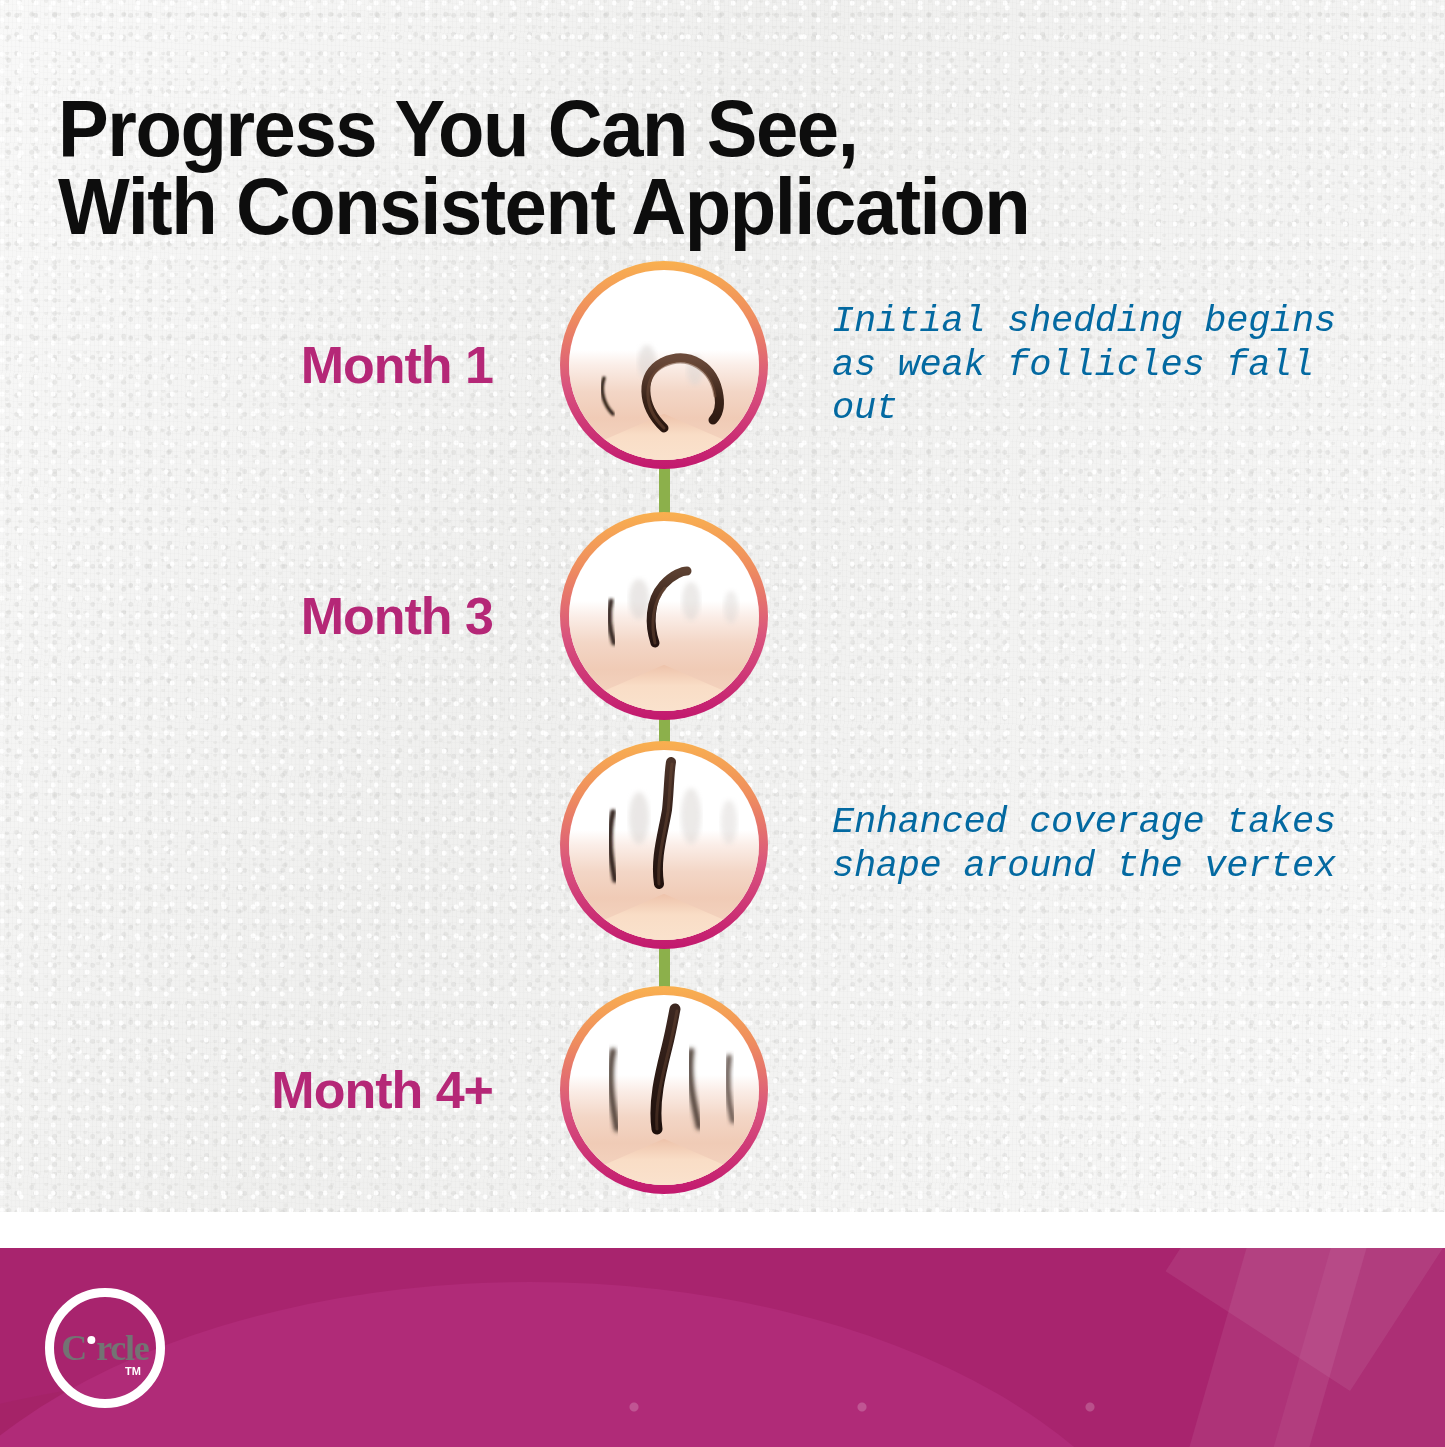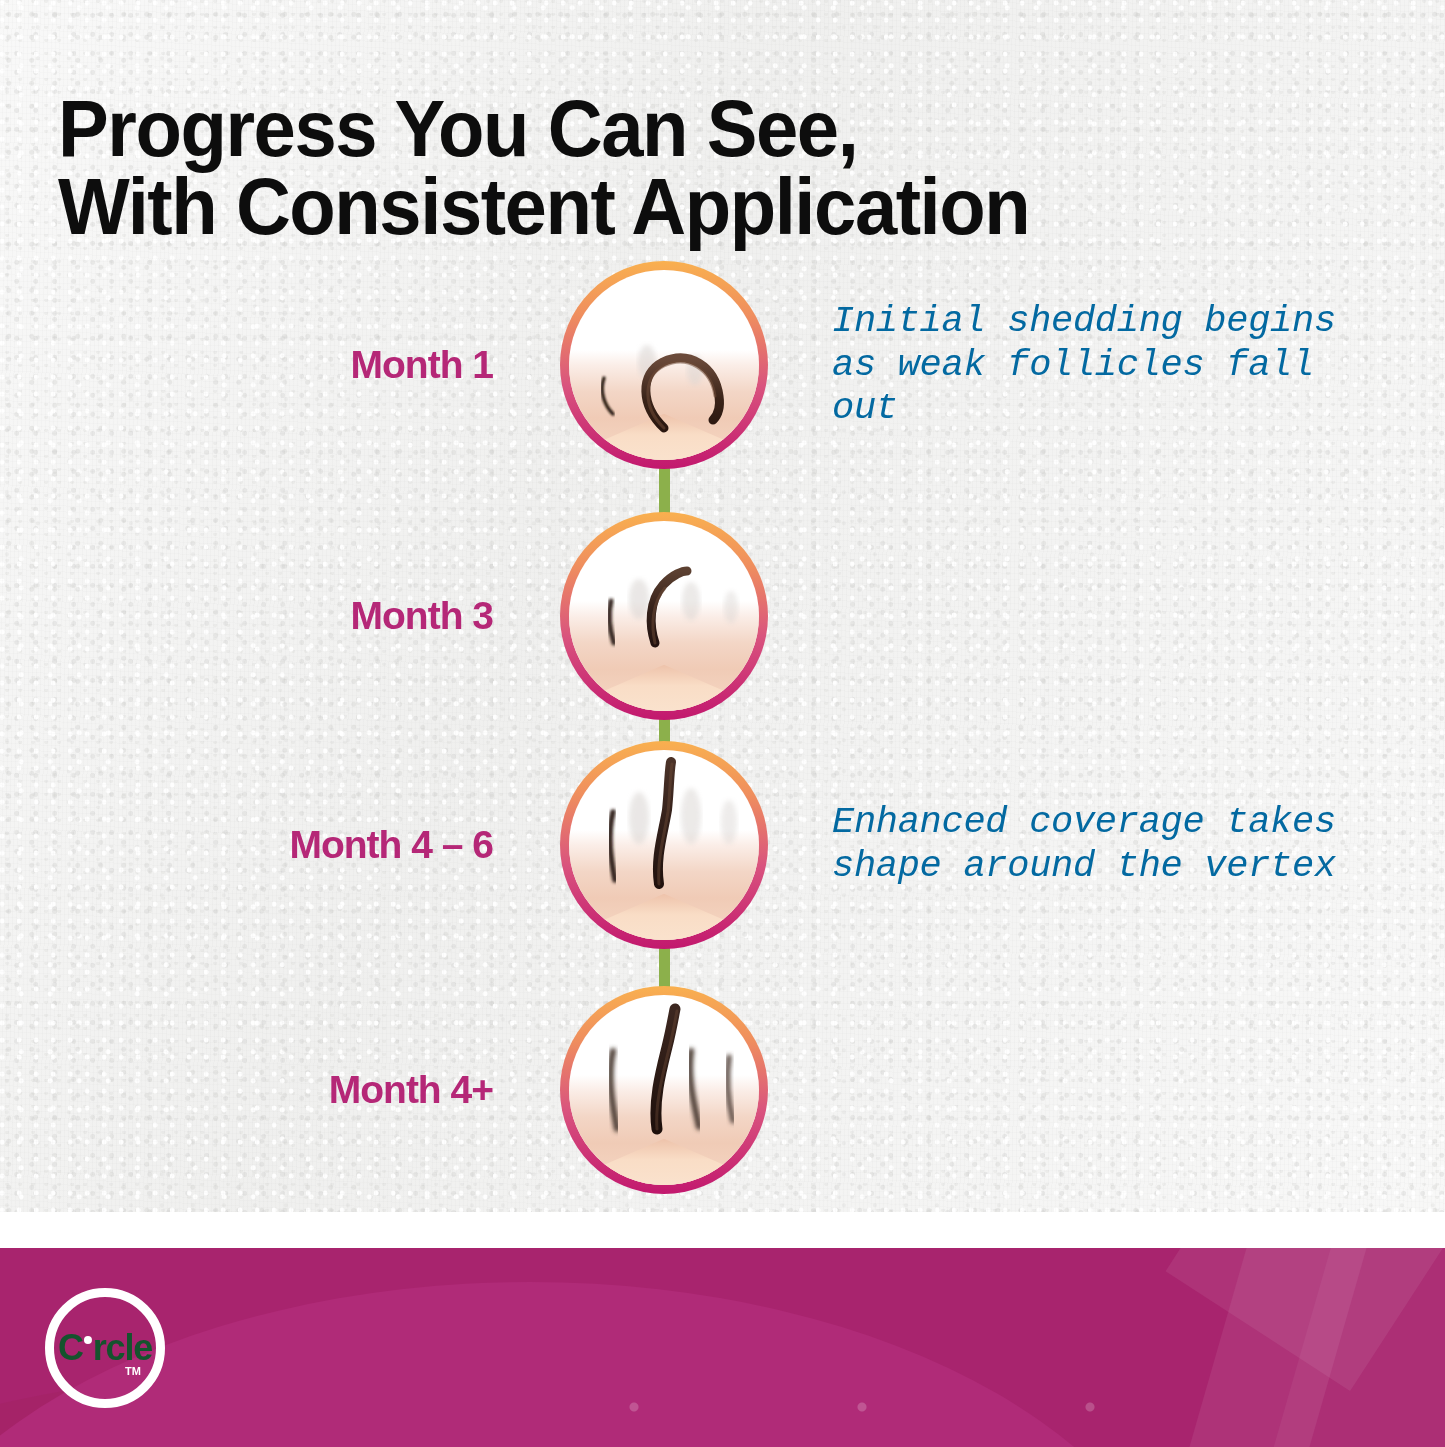--- a/index.html
+++ b/index.html
@@ -43,21 +43,21 @@
     white-space:pre-line;
   }
 
   
   #timeline{position:absolute;left:0;top:250px;width:1445px;height:960px;}
 
   .row{position:absolute;left:0;width:1445px;height:210px;}
 
   .month-label{
     position:absolute;right:952px;top:50%;transform:translateY(-50%);
-    font-size:39px;font-weight:700;color:#b52777;
+    font-size:52px;font-weight:700;color:#b52777;
     letter-spacing:-1px;white-space:nowrap;
     font-family:"Liberation Sans","DejaVu Sans",sans-serif;
   }
 
   .desc{
     position:absolute;left:832px;top:50%;transform:translateY(-50%);
     width:540px;
     font-size:37px;line-height:1.18;font-style:italic;color:#0369a1;
     letter-spacing:-.3px;white-space:pre-line;
     font-family:Liberation Mono, monospace;
@@ -128,22 +128,22 @@
     background-image:radial-gradient(circle, rgba(255,255,255,.20) 0 4px, rgba(0,0,0,0) 5px);
     background-size:228px 158px;background-position:0 20px;
   }
   #logo{
     position:absolute;left:45px;top:1288px;width:120px;height:120px;
     border-radius:50%;border:9px solid #ffffff;box-sizing:border-box;
     z-index:5;
   }
   #logo-text{
     position:absolute;left:50%;top:50%;transform:translate(-50%,-50%);
-    color:#14532d;font-size:36px;font-weight:700;letter-spacing:-1.2px;
-    white-space:nowrap;font-family:Liberation Sans, sans-serif;
+    color:#737373;font-size:36px;font-weight:700;letter-spacing:-1.2px;
+    white-space:nowrap;font-family:Liberation Serif, serif;
   }
   #logo-tm{
     position:absolute;left:125px;top:1365px;color:#ffffff;
     font-size:11px;font-weight:700;letter-spacing:0px;z-index:6;
   }
   .dotapos{
     display:inline-block;width:8px;height:8px;border-radius:50%;
     background:#ffffff;vertical-align:16px;margin:0 1px;
   }
 </style>
@@ -219,21 +219,20 @@
           <ellipse cx="162" cy="86" rx="7" ry="16" fill="#d5d0cd" opacity=".4" filter="url(#b2a)"></ellipse>
           <path d="M42 80 C 38 96, 41 110, 45 122" stroke="#33211a" stroke-width="5" fill="none" stroke-linecap="round" filter="url(#b2b)"></path>
           <path d="M86 122 C 80 104, 80 80, 94 64 C 104 53, 114 50, 118 50" stroke="url(#hg2)" stroke-width="9" fill="none" stroke-linecap="round"></path>
           <path d="M86 122 C 82 104, 83 82, 96 67" stroke="#6d4c38" stroke-width="3" fill="none" stroke-linecap="round" opacity=".5"></path>
         </svg>
       </div>
     </div>
   </div>
 
   <div class="row" style="top:490px;">
-    <div class="month-label">Month 4 – 6</div>
     <div class="bubble">
       <div class="bubble-inner">
         <div class="skin"></div>
         <svg class="hairs" viewBox="0 0 190 190">
           <defs>
             <linearGradient id="hg3" x1="0" y1="0" x2="0" y2="1">
               <stop offset="0%" stop-color="#4a3228"></stop>
                 <stop offset="50%" stop-color="#33201a"></stop>
                 <stop offset="100%" stop-color="#22120e"></stop>
             </linearGradient>

